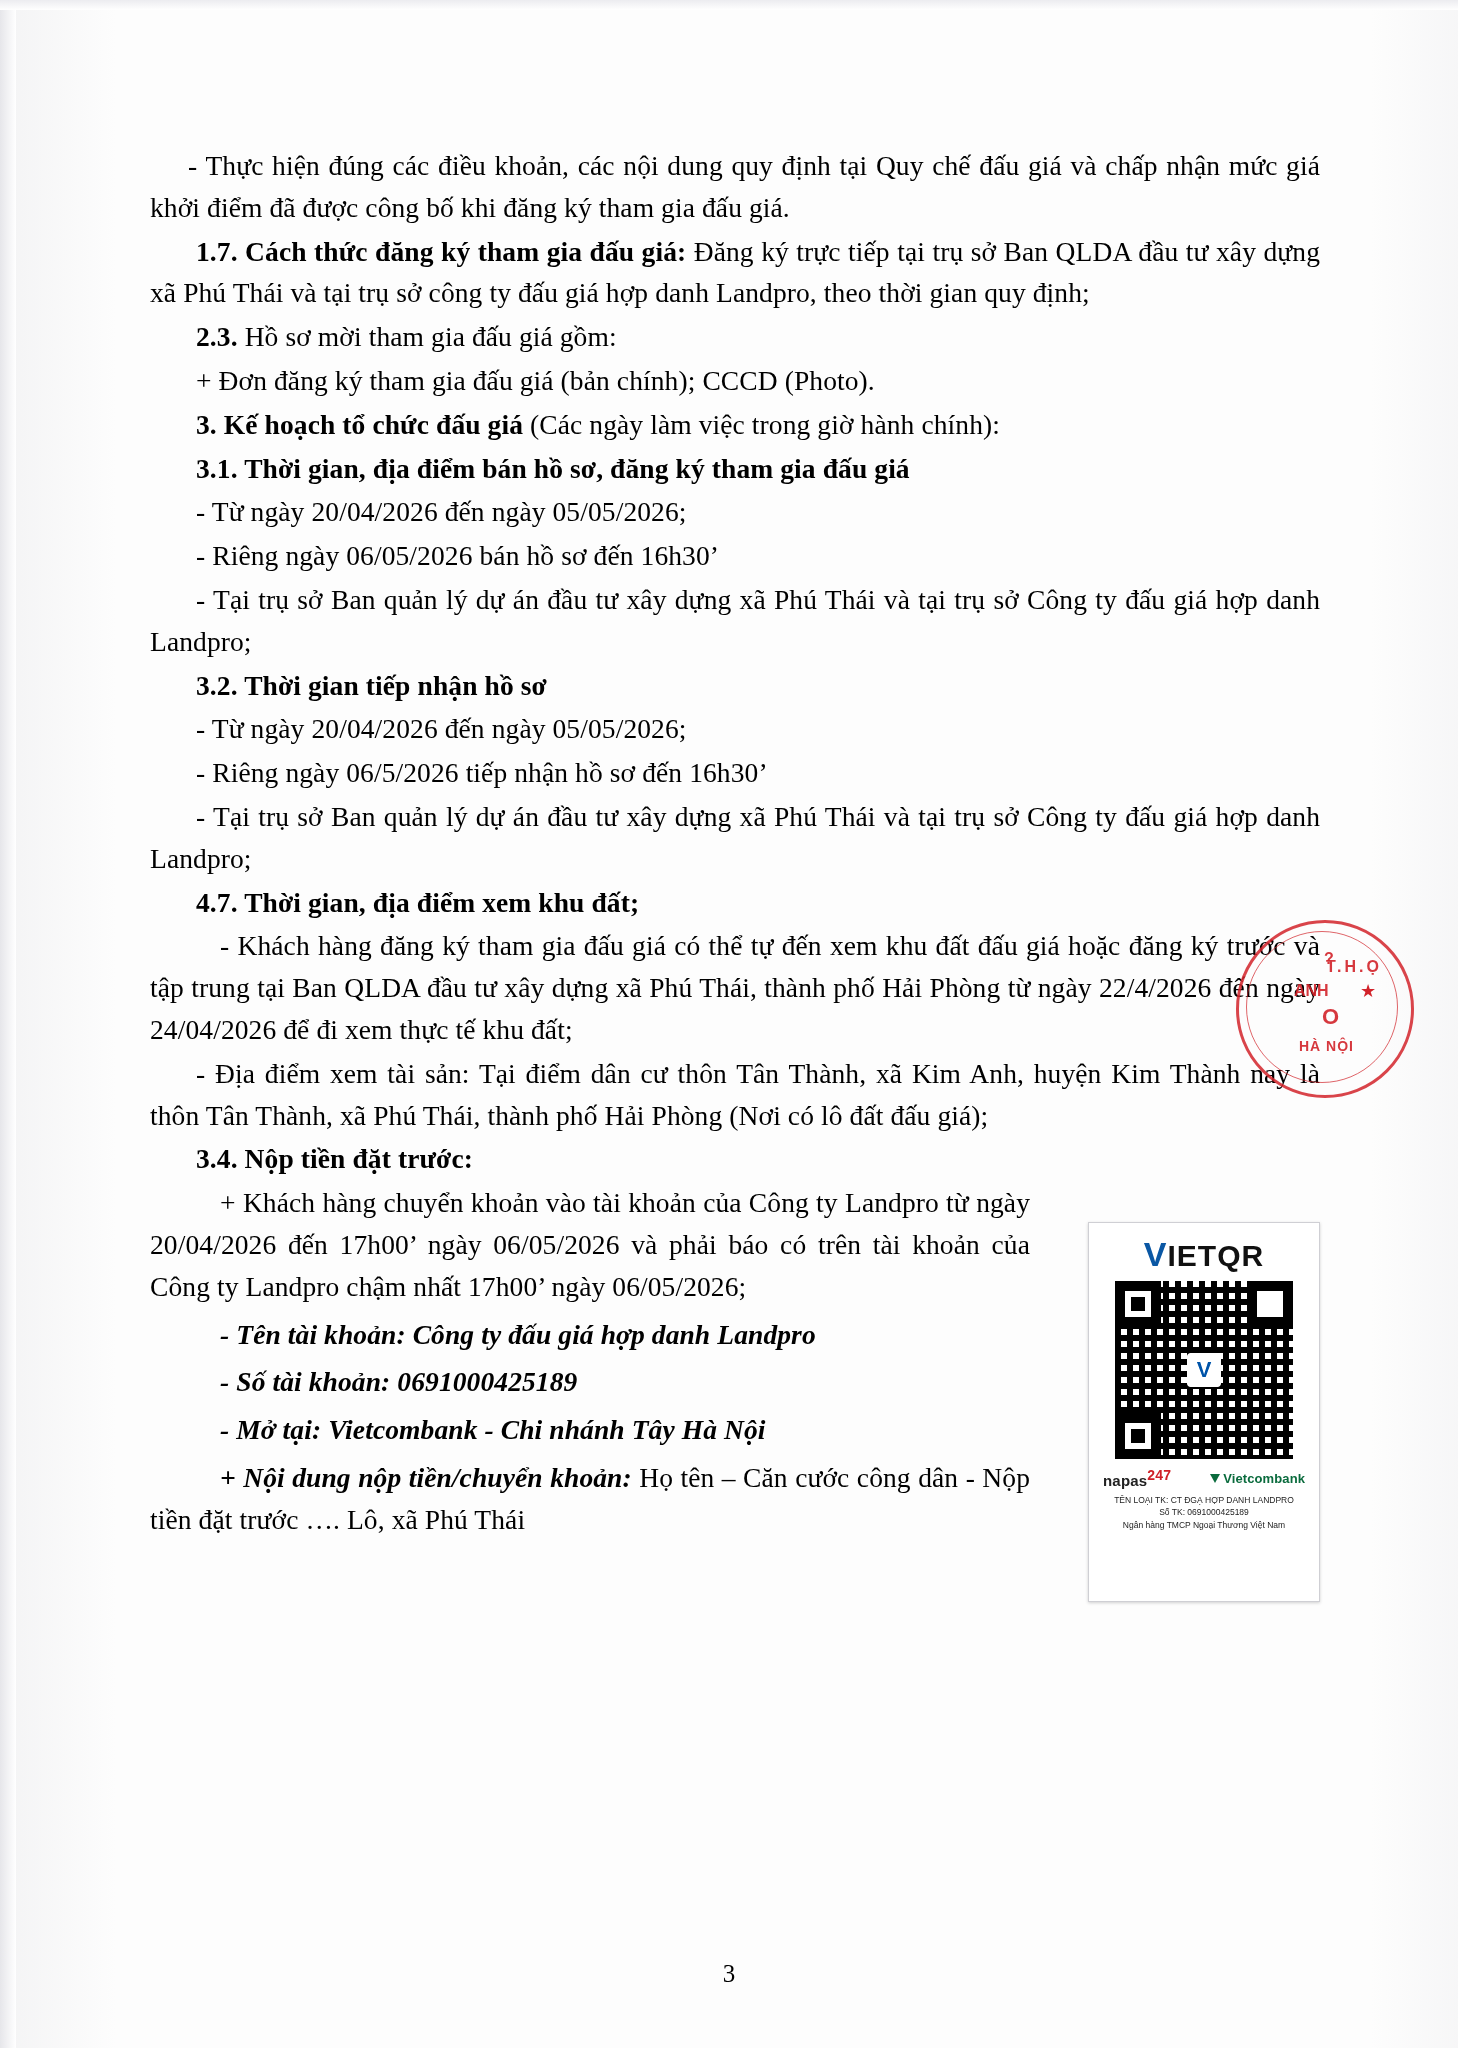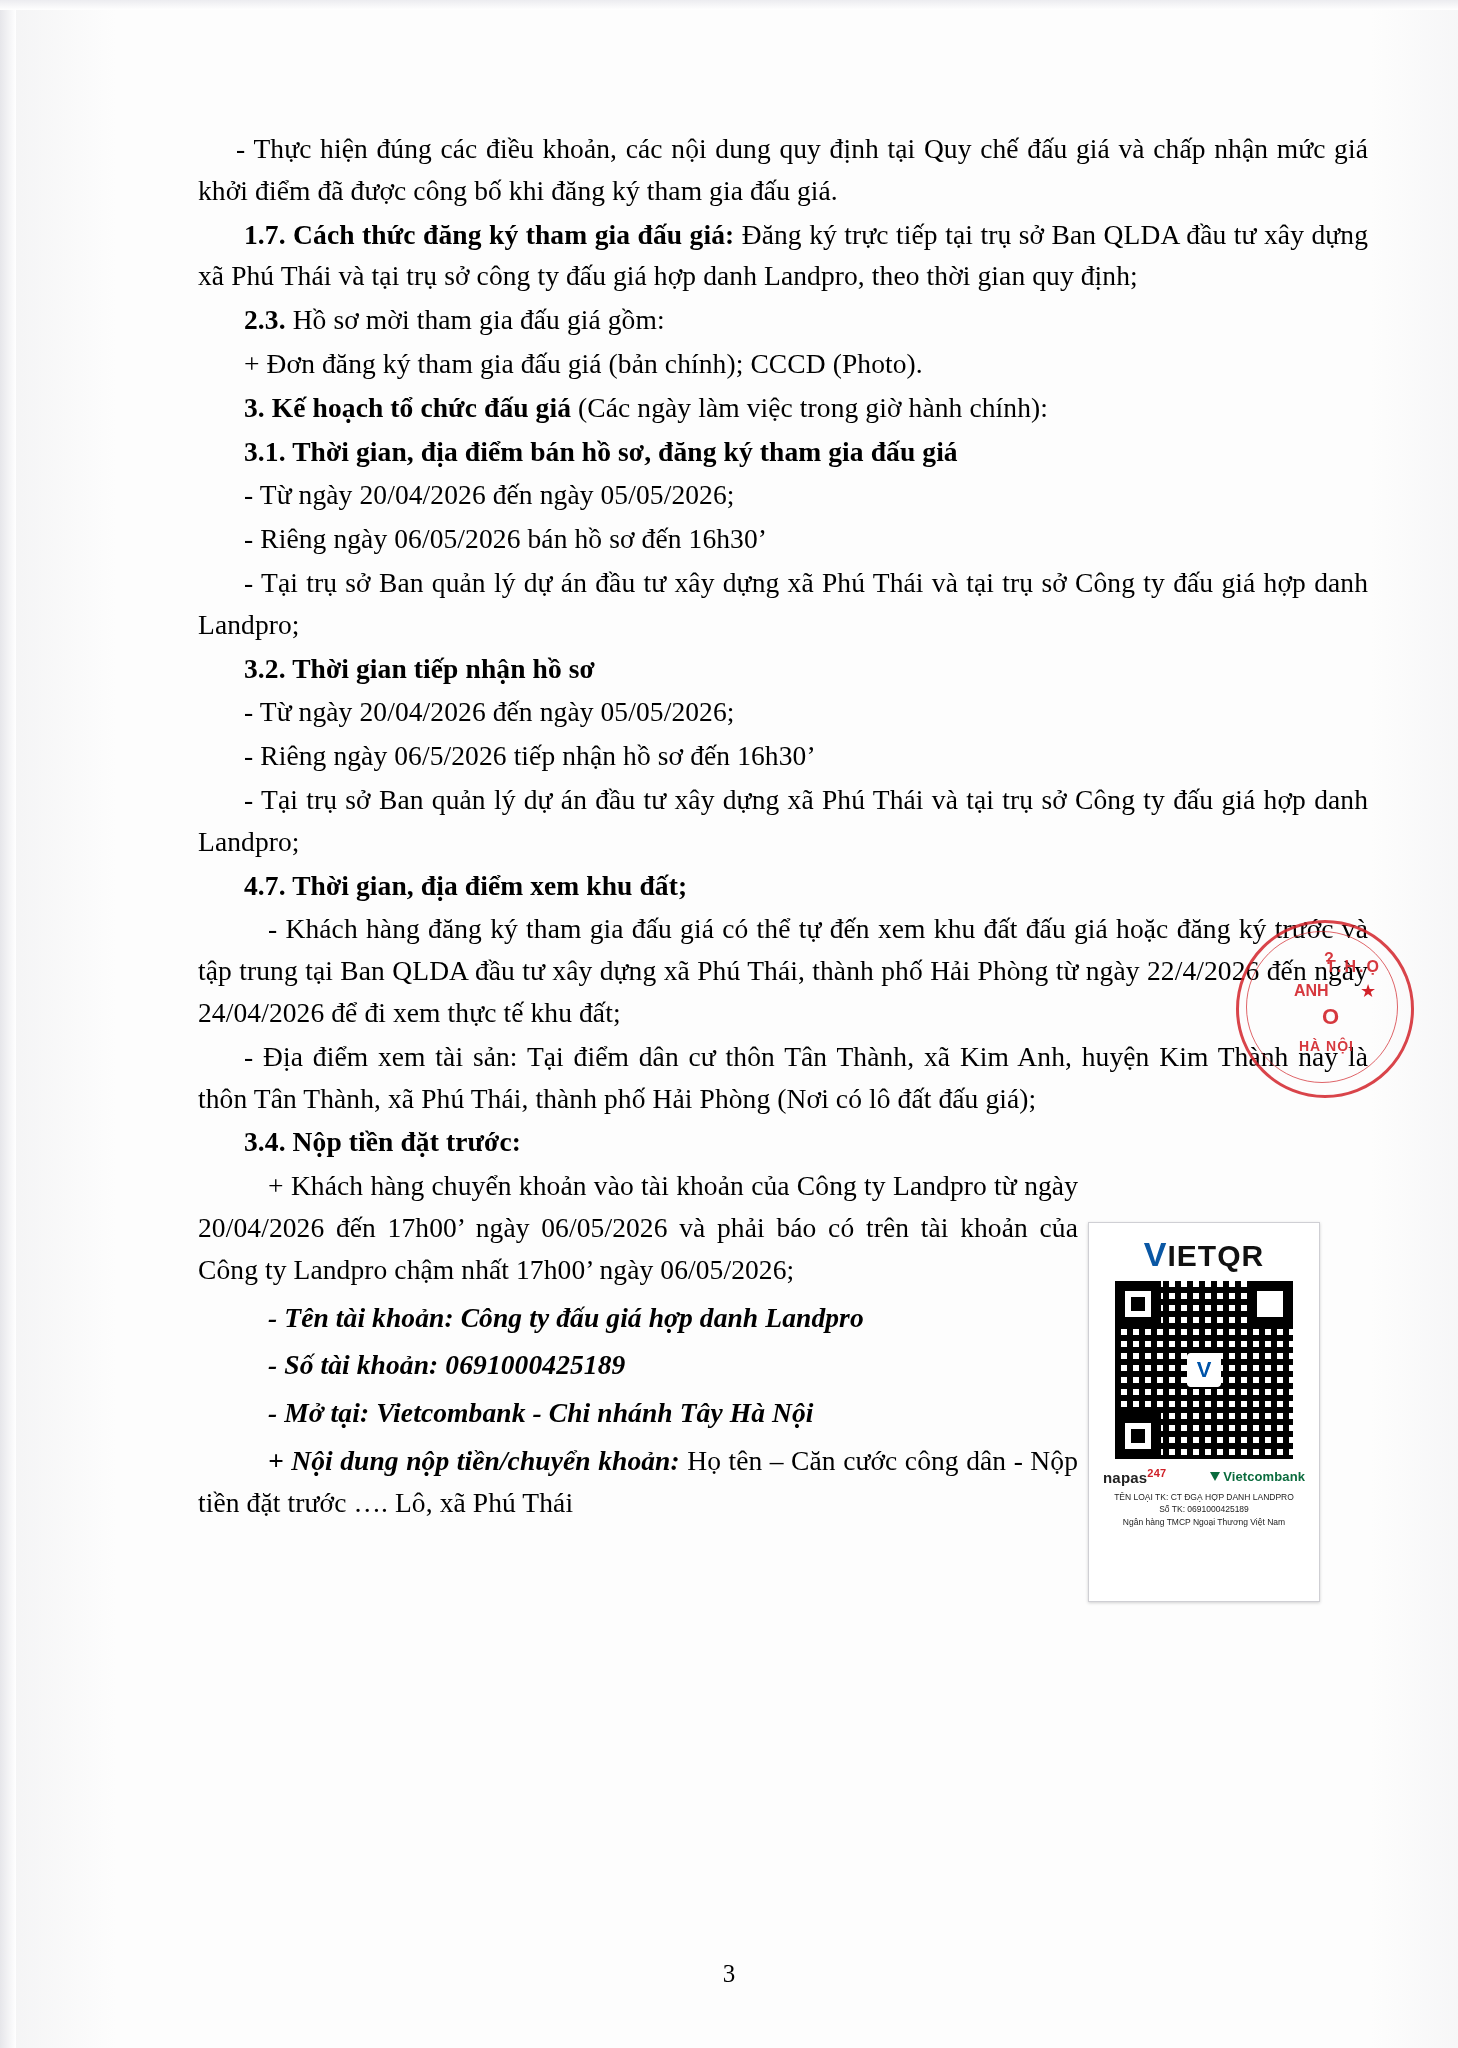--- a/index.html
+++ b/index.html
@@ -31,23 +31,22 @@
   }
   .scanline-top {
     position: absolute;
     left: 0; right: 0; top: 0;
     height: 10px;
     background: linear-gradient(to bottom, #ececf0, #ffffff);
   }
   .content {
     position: absolute;
     left: 150px;
-    top: 128px;
+    top: 145px;
     width: 1170px;
-    margin-left: 48px;
   }
   p {
     margin: 0 0 2px 0;
     font-size: 27.5px;
     line-height: 1.52;
     text-align: justify;
     letter-spacing: 0.1px;
   }
   .ind {
     text-indent: 46px;
@@ -142,21 +141,21 @@
     align-items: center;
     justify-content: space-between;
     padding: 2px 4px 0 4px;
   }
   .napas {
     font-size: 15px;
     font-weight: bold;
     color: #222;
     letter-spacing: 0.2px;
   }
-  .napas sup { font-size: 11px; color: #cf2027; }
+  .napas sup { font-size: 14px; color: #cf2027; }
   .vcb {
     font-size: 13px;
     font-weight: bold;
     color: #0a6b3d;
     letter-spacing: 0.1px;
     display: flex;
     align-items: center;
     gap: 3px;
   }
   .vcb .mark {

